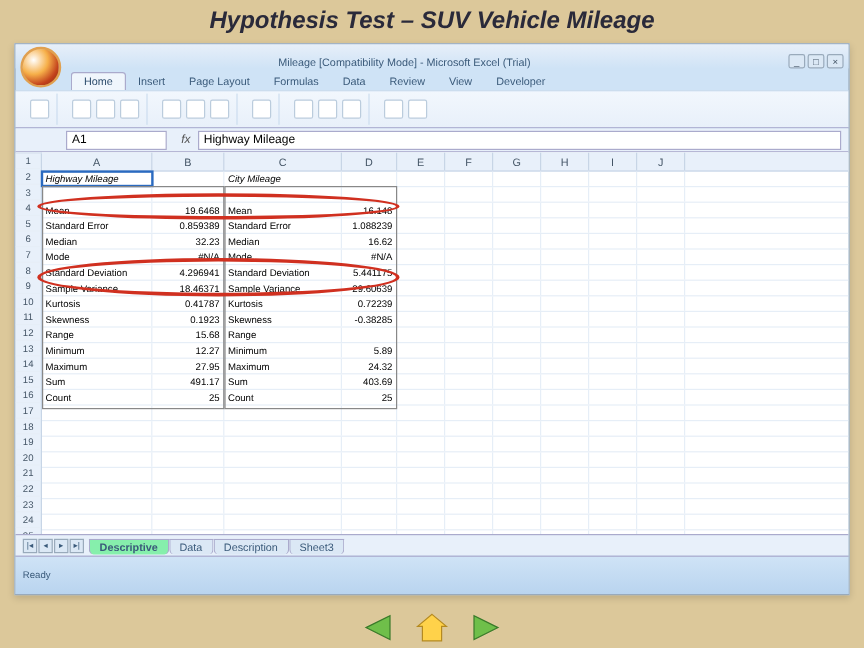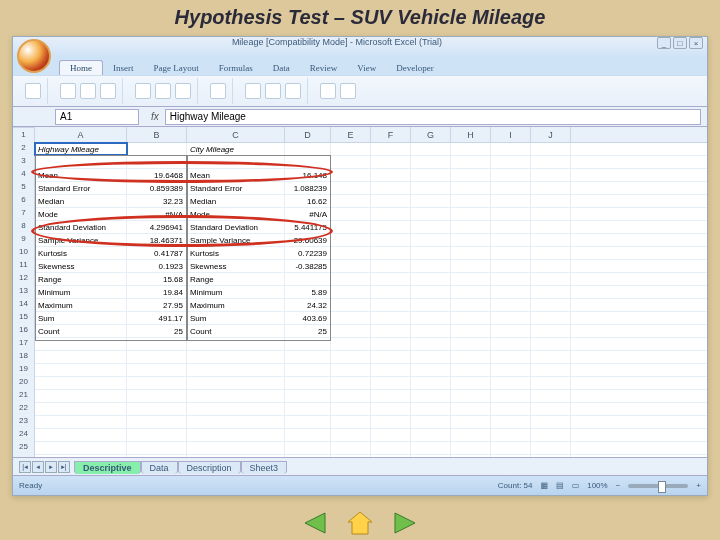--- a/index.html
+++ b/index.html
@@ -26,21 +26,21 @@
     background: #cfe3f6;
     border: 1px solid #9ab;
     display: flex;
     flex-direction: column;
     box-shadow: 0 2px 6px rgba(0,0,0,0.15);
   }
   .titlebar {
     height: 20px;
     background: linear-gradient(#e7eff9,#cfe3f6);
     display: flex;
-    align-items: flex-start;
+    align-items: flex-end;
     font-size: 9px;
     color: #3a5a7a;
     padding: 0 4px;
     position: relative;
   }
   .office-btn {
     width: 34px; height: 34px;
     border-radius: 50%;
     background: radial-gradient(circle at 30% 30%, #fff, #f6b04a 40%, #c3421c 70%, #7a2a10);
     border: 2px solid #e0a050;
@@ -59,21 +59,20 @@
     font-size: 8px; color:#456;
   }
   .ribbon-tabs {
     height: 18px;
     display: flex;
     align-items: flex-end;
     padding-left: 46px;
     gap: 0;
     font-size: 9px;
     color: #3a5a7a;
-    font-family: Liberation Serif, serif;
   }
   .ribbon-tabs .tab {
     padding: 2px 10px;
     cursor: default;
   }
   .ribbon-tabs .tab.active {
     background: #f0f6fc;
     border: 1px solid #aac;
     border-bottom: none;
     border-radius: 3px 3px 0 0;
@@ -233,21 +232,21 @@
   .stab {
     padding: 1px 8px;
     border:1px solid #aac;
     border-bottom:none;
     background:#dbe8f5;
     border-radius: 0 0 4px 4px;
     margin-top:2px;
   }
   .stab.active { background:#86efac; font-weight:bold; }
   .statusbar {
-    height: 20px;
+    height: 32px;
     background: linear-gradient(#cfe3f6,#b9d4ef);
     border-top:1px solid #aac;
     display:flex;
     align-items:center;
     font-size:8px;
     color:#3a5a7a;
     padding: 0 6px;
     justify-content:space-between;
   }
   .status-right { display:flex; gap:8px; align-items:center;}
@@ -509,21 +508,21 @@
               <div class="cell r" style="width: 46px; margin-top: 44px;">18.43</div>
               <div class="cell" style="width: 40px;"></div>
               <div class="cell" style="width: 40px;"></div>
               <div class="cell" style="width: 40px;"></div>
               <div class="cell" style="width: 40px;"></div>
               <div class="cell" style="width: 40px;"></div>
               <div class="cell" style="width: 40px;"></div>
             </div>
             <div class="row">
               <div class="cell" style="width: 92px;">Minimum</div>
-              <div class="cell r" style="width: 60px;">19.84</div>
+              <div class="cell r" style="width: 60px;">12.27</div>
               <div class="cell" style="width: 98px;">Minimum</div>
               <div class="cell r" style="width: 46px;">5.89</div>
               <div class="cell" style="width: 40px;"></div>
               <div class="cell" style="width: 40px;"></div>
               <div class="cell" style="width: 40px;"></div>
               <div class="cell" style="width: 40px;"></div>
               <div class="cell" style="width: 40px;"></div>
               <div class="cell" style="width: 40px;"></div>
             </div>
             <div class="row">
@@ -701,30 +700,20 @@
     <div id="stabs" style="display:flex">
         <div class="stab active">Descriptive</div>
         <div class="stab">Data</div>
         <div class="stab">Description</div>
         <div class="stab">Sheet3</div>
       </div>
   </div>
 
   <div class="statusbar">
     <span>Ready</span>
-    <div class="status-right">
-      <span><span>Count:</span> <span>54</span></span>
-      <span>▦</span>
-      <span>▤</span>
-      <span>▭</span>
-      <span>100%</span>
-      <span>−</span>
-      <div class="zoom-slider"></div>
-      <span>+</span>
-    </div>
   </div>
 
 </div>
 
 <div class="nav-icons-row">
   <div class="nav-icon">
     <svg width="26" height="24">
         <polygon points="24,2 24,22 4,12" fill="#6fbf4a" stroke="#3a7a2a"></polygon>
       </svg>
   </div>

